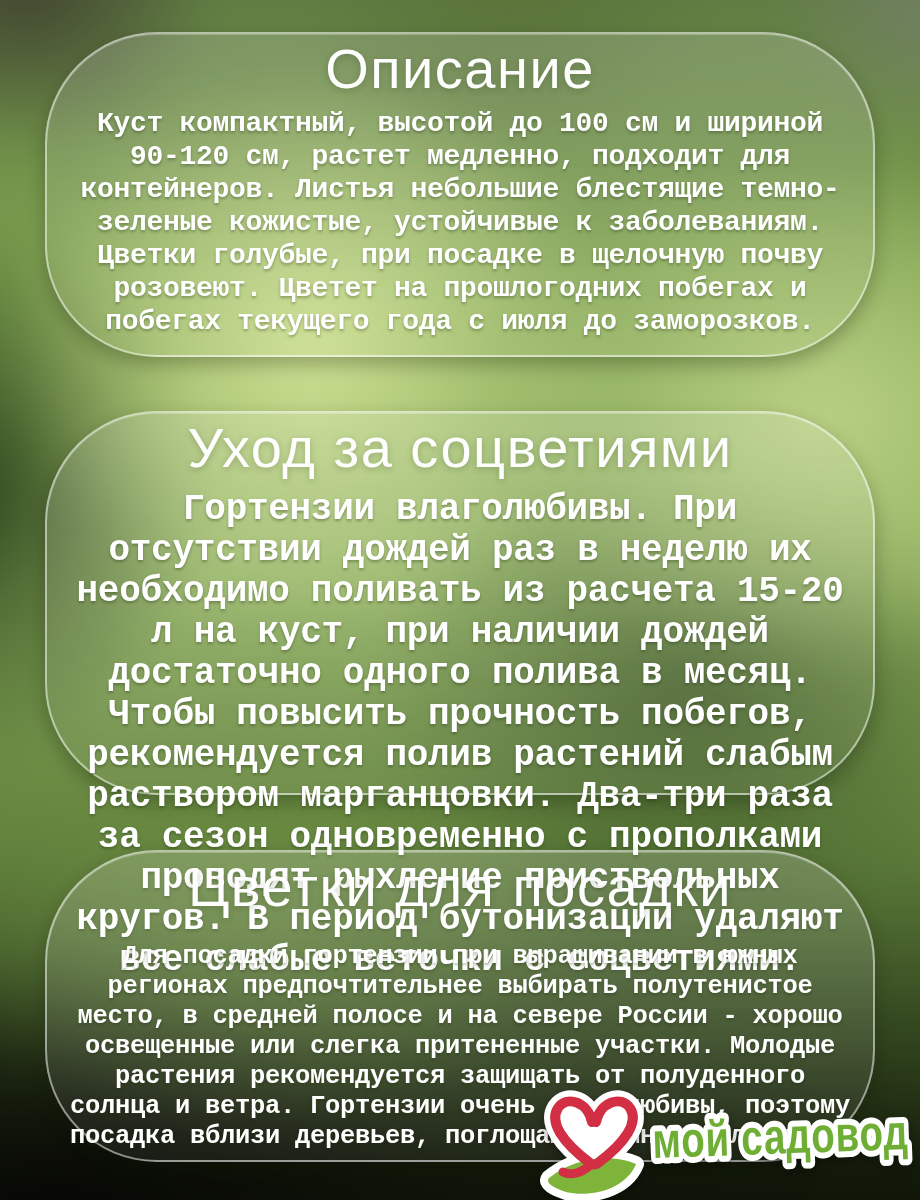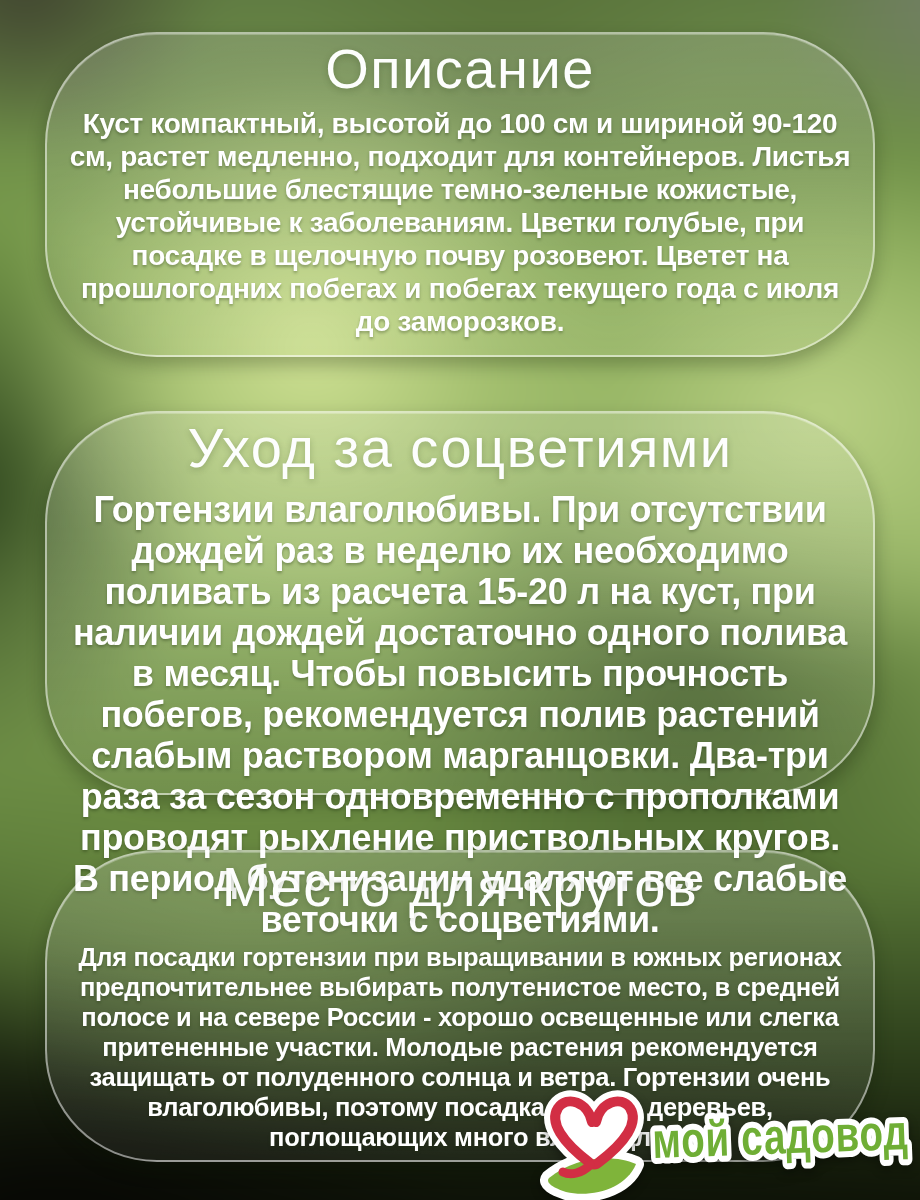--- a/index.html
+++ b/index.html
@@ -38,20 +38,21 @@
   .p2{top:411px;height:384px;}
   .p3{top:850px;height:312px;}
   .title{
     margin:0; text-align:center; color:#fdfefd;
     font-weight:300; font-size:56px; line-height:62px; letter-spacing:1.5px;
     text-shadow:0 2px 6px rgba(40,60,25,.25);
   }
   .body{
     text-align:center; color:#ffffff; font-weight:700; letter-spacing:-.3px;
     text-shadow:0 2px 3px rgba(30,45,15,.35);
+    font-family:Liberation Mono, monospace;
   }
   .p1 .body{margin:7px 20px 0; font-size:28px; line-height:33px;}
   .p2 .body{margin:10px 20px 0; font-size:36px; line-height:41px;}
   .p3 .body{margin:24px 20px 0; font-size:25.5px; line-height:30px;}
   
   .logo{position:absolute; left:525px; top:1078px; width:395px; height:122px;}
   .logo svg{filter:drop-shadow(0 4px 5px rgba(0,0,0,.35));}
   .logo text{
     font-family:"Liberation Sans","DejaVu Sans",sans-serif;
     font-weight:700; font-size:50px; letter-spacing:1px;
@@ -69,21 +70,21 @@
     <h2 class="title">Описание</h2>
     <p class="body">Куст компактный, высотой до 100 см и шириной 90-120 см, растет медленно, подходит для контейнеров. Листья небольшие блестящие темно-зеленые кожистые, устойчивые к заболеваниям. Цветки голубые, при посадке в щелочную почву розовеют. Цветет на прошлогодних побегах и побегах текущего года с июля до заморозков.</p>
   </section>
 
   <section class="panel p2">
     <h2 class="title">Уход за соцветиями</h2>
     <p class="body">Гортензии влаголюбивы. При отсутствии дождей раз в неделю их необходимо поливать из расчета 15-20 л на куст, при наличии дождей достаточно одного полива в месяц. Чтобы повысить прочность побегов, рекомендуется полив растений слабым раствором марганцовки. Два-три раза за сезон одновременно с прополками проводят рыхление приствольных кругов. В период бутонизации удаляют все слабые веточки с соцветиями.</p>
   </section>
 
   <section class="panel p3">
-    <h2 class="title">Место для кругов</h2>
+    <h2 class="title">Цветки для посадки</h2>
     <p class="body">Для посадки гортензии при выращивании в южных регионах предпочтительнее выбирать полутенистое место, в средней полосе и на севере России - хорошо освещенные или слегка притененные участки. Молодые растения рекомендуется защищать от полуденного солнца и ветра. Гортензии очень влаголюбивы, поэтому посадка вблизи деревьев, поглощающих много влаги, дл</p>
   </section>
 
   <div class="logo">
     <svg width="395" height="122" viewBox="0 0 395 122">
       <g>
 
         <path d="M55,42 C51,22 30,15 21,28 C12,42 25,62 53,83 C55,85 59,85 61,83 C89,62 102,42 93,28 C84,15 63,22 59,42 Z" fill="#ffffff" stroke="#ffffff" stroke-width="22" stroke-linejoin="round" transform="translate(12,2)"></path>
         <path d="M8,92 C35,70 72,68 95,78 C85,103 50,112 25,106 C13,102 4,97 8,92 Z" fill="#ffffff" stroke="#ffffff" stroke-width="16" stroke-linejoin="round" transform="translate(16,8)"></path>
 

